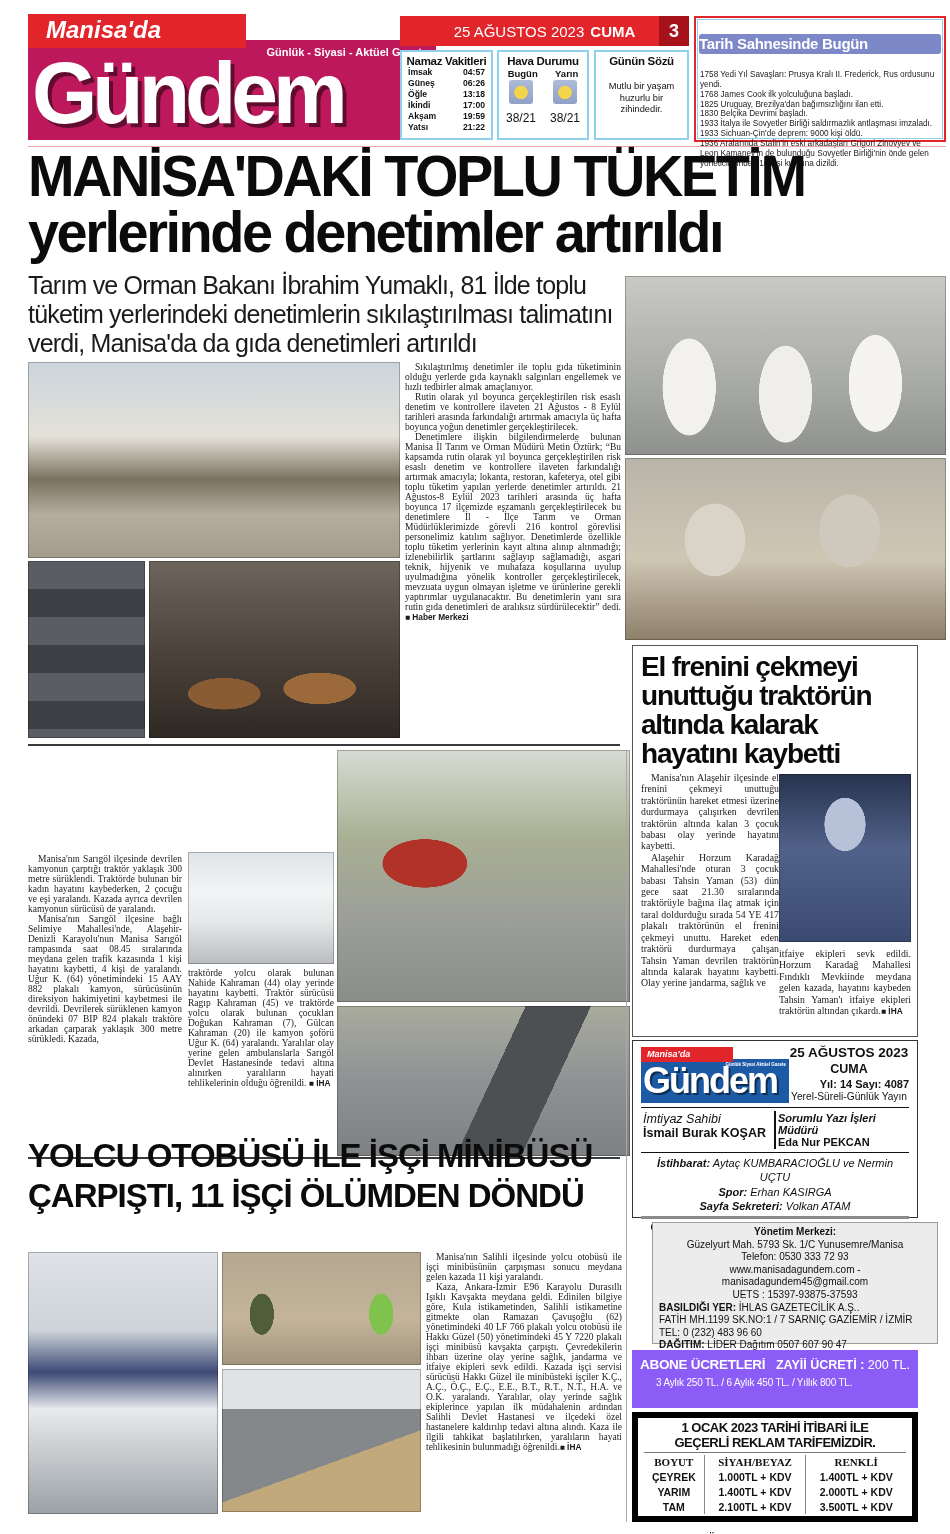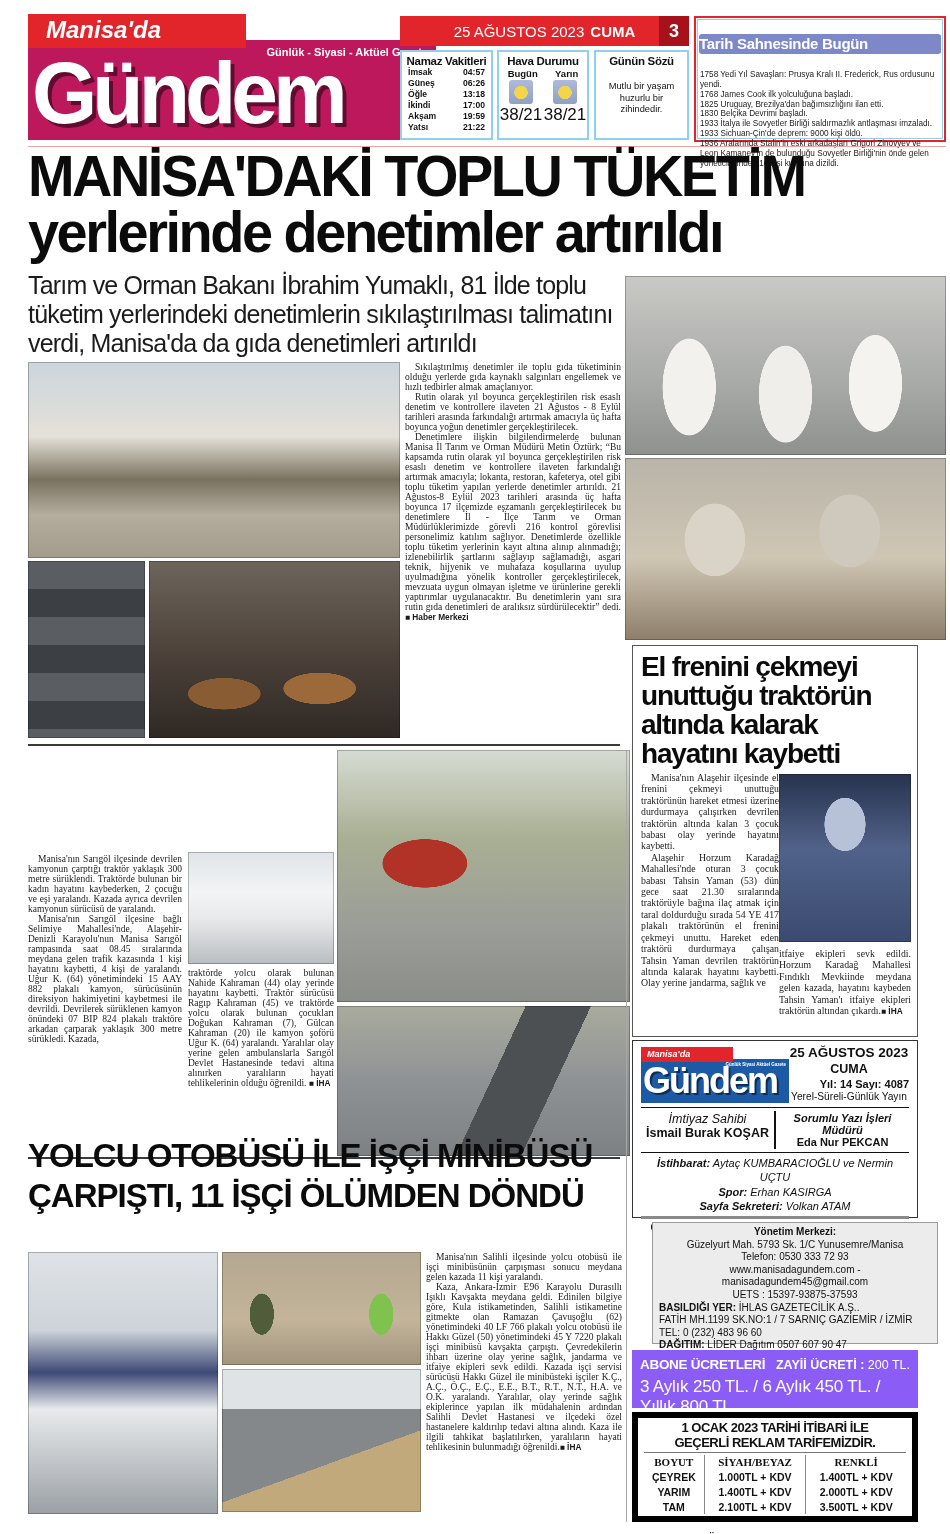--- a/index.html
+++ b/index.html
@@ -24,21 +24,21 @@
             font-weight:bold;font-size:18px;display:flex;align-items:center;justify-content:center;}
 
   .ibox{background:#fff;border:2px solid #8fd0ef;box-sizing:border-box;top:50px;height:90px;}
   .ibox .ti{font-weight:bold;font-size:11.5px;text-align:center;margin-top:3px;letter-spacing:-0.3px;}
   .pt-row{display:flex;justify-content:space-between;padding:0 6px;font-size:8.6px;font-weight:bold;line-height:11px;}
   .wx-days{display:flex;justify-content:space-around;font-size:9.5px;font-weight:bold;margin-top:1px;}
   .wx-icons{display:flex;justify-content:space-around;margin-top:1px;}
   .sun{width:24px;height:24px;border-radius:3px;background:
        radial-gradient(circle at 50% 52%, #f3d54b 0 38%, transparent 40%),
        linear-gradient(180deg,#aebad8 0%,#8fa0c6 100%);}
-  .wx-temps{display:flex;justify-content:space-around;font-size:17px;margin-top:1px;}
+  .wx-temps{display:flex;justify-content:space-around;font-size:12px;margin-top:7px;}
   .quote-text{font-size:9.3px;text-align:center;padding:14px 5px 0 5px;line-height:1.25;}
 
   .tarih-box{left:694px;top:16px;width:252px;height:126px;border:2px solid #e2242b;background:#fff;box-sizing:border-box;}
   .tarih-inner{position:absolute;inset:1px;border:1px solid #8fd0ef;}
   .tarih-head{margin:16px 3px;background:#7d88c9;color:#fff;font-weight:bold;font-size:15px;
               text-align:left;border-radius:3px;line-height:20px;letter-spacing:-0.3px;}
   .tarih-body{font-size:8.2px;line-height:1.2;padding:0 4px;color:#222;}
 
   .header-rule{left:28px;top:146px;width:918px;border-top:1px solid #f0a3a3;}
 
@@ -128,21 +128,21 @@
   .mlogo .n{position:absolute;left:2px;top:14px;color:#fff;font-weight:bold;font-size:36px;line-height:40px;
             letter-spacing:-2px;text-shadow:2px 2px 0 rgba(0,0,0,.5);}
   .mlogo .s{position:absolute;right:3px;top:15px;color:#fff;font-size:4.5px;font-weight:bold;}
   .mh-info{flex:1;text-align:center;line-height:1.25;}
   .mh-date{font-weight:bold;font-size:13.5px;}
   .mh-day{font-weight:bold;font-size:12.5px;}
   .mh-issue{font-weight:bold;font-size:11px;text-align:right;}
   .mh-pub{font-size:10.2px;}
   .mh-rule{border:none;border-top:1.5px solid #111;margin:3px 0;}
   .mh-rule-gray{border:none;border-top:3px solid #8a8a8a;margin:3px 0;}
-  .mh-row{display:flex;text-align:center;}
+  .mh-row{display:flex;text-align:left;}
   .mh-cell{flex:1;padding:1px 2px;}
   .mh-cell + .mh-cell{border-left:2px solid #111;}
   .mh-lab{font-style:italic;font-size:12.5px;}
   .mh-lab2{font-style:italic;font-weight:bold;font-size:11px;}
   .mh-name{font-weight:bold;font-size:12.5px;}
   .mh-name2{font-weight:bold;font-size:11px;}
   .staff{text-align:center;font-size:11px;font-style:italic;line-height:1.3;}
   .staff b{font-style:italic;}
   .mh-notice{font-weight:bold;font-size:10.3px;text-align:center;line-height:1.2;margin-top:2px;}
 
@@ -152,21 +152,21 @@
   .mg-c{text-align:center;}
   .mg-l{text-align:left;}
   .mg-box b{font-size:10px;}
 
   
   .ab-box{left:632px;top:1350px;width:286px;height:58px;background:#8b5cf6;color:#fff;box-sizing:border-box;padding:7px 8px;}
   .ab-r1{display:flex;justify-content:space-between;align-items:baseline;}
   .ab-t{font-weight:bold;font-size:13.5px;letter-spacing:-0.3px;}
   .ab-z b{font-size:12.5px;}
   .ab-z{font-size:12.5px;}
-  .ab-r2{font-size:17px;margin-top:5px;letter-spacing:-0.2px;}
+  .ab-r2{font-size:10px;margin-top:5px;letter-spacing:-0.2px;margin-left:16px;}
 
   
   .rc-box{left:632px;top:1412px;width:286px;height:110px;background:#000;box-sizing:border-box;padding:6px;}
   .rc-in{background:#fff;height:100%;box-sizing:border-box;padding:3px 6px 2px 6px;text-align:center;}
   .rc-t{font-weight:bold;font-size:13px;line-height:14.5px;letter-spacing:-0.5px;}
   .rc-hr{border:none;border-top:1px solid #777;margin:2px 0;}
   table.rc{width:100%;border-collapse:collapse;font-size:10.5px;}
   table.rc th{font-family:"Liberation Serif",serif;font-weight:bold;font-size:11px;padding:1px 0;}
   table.rc td{padding:1.5px 0;font-weight:bold;}
   table.rc th + th, table.rc td + td{border-left:1px solid #888;}

